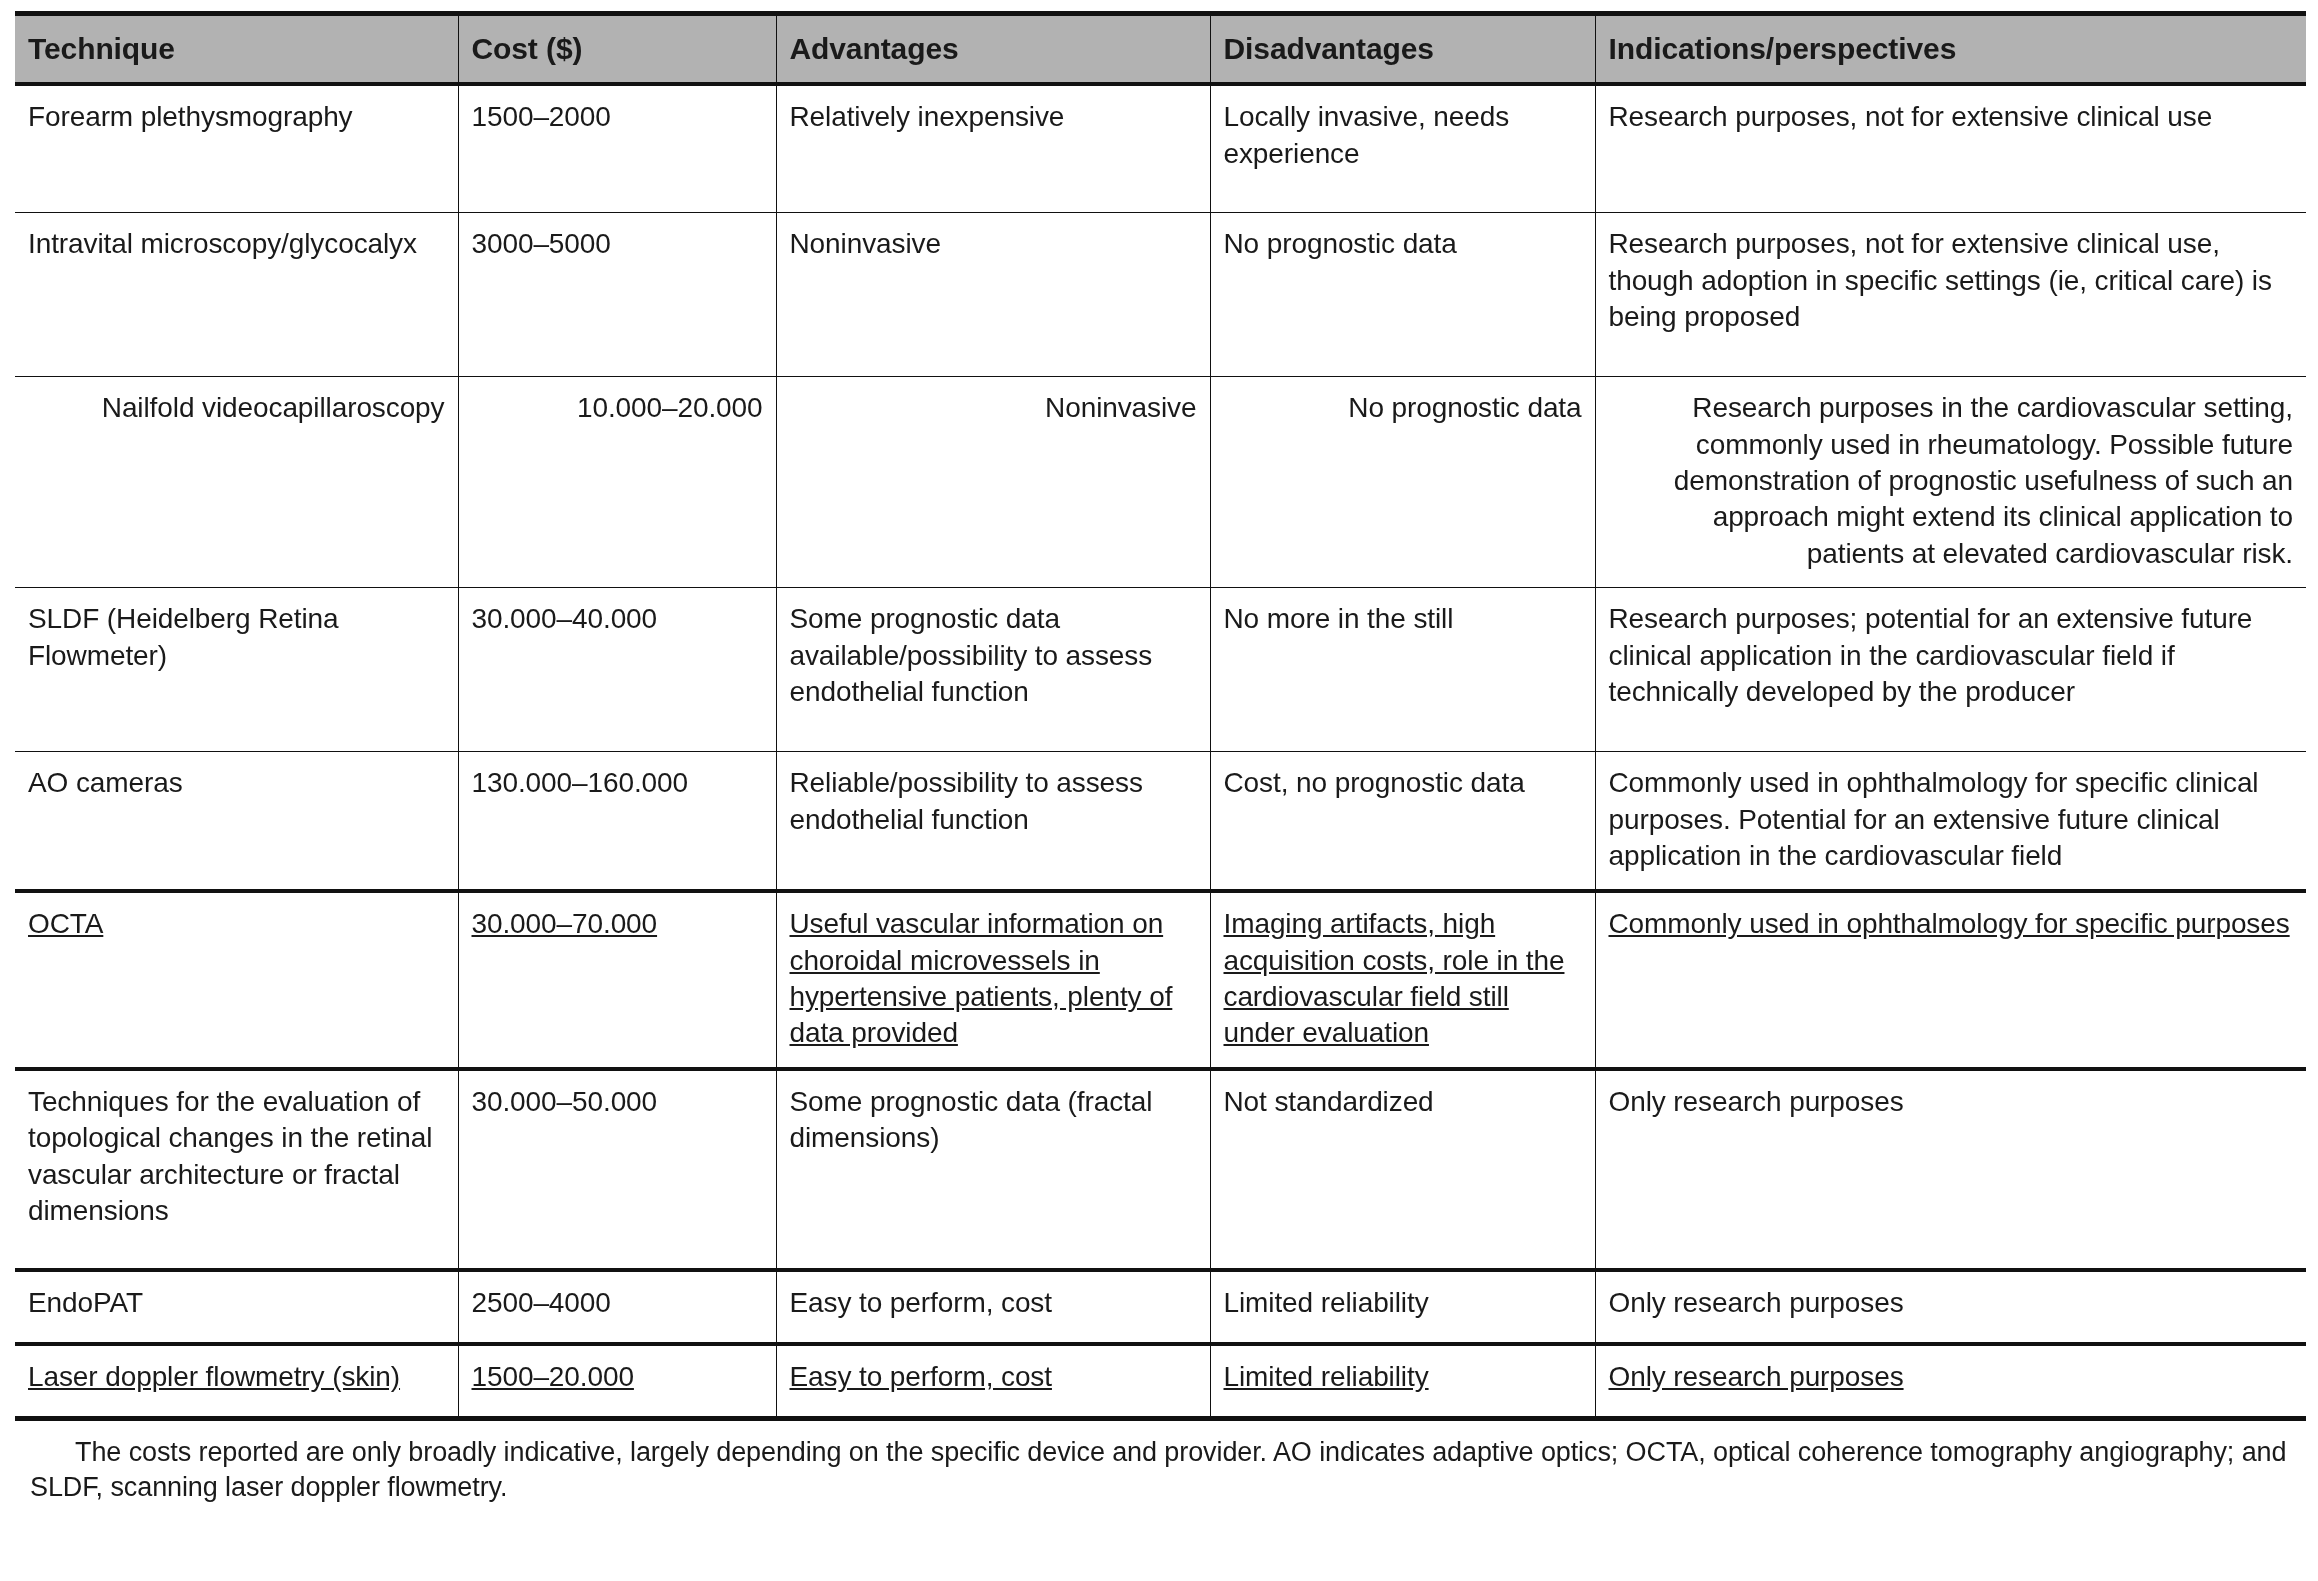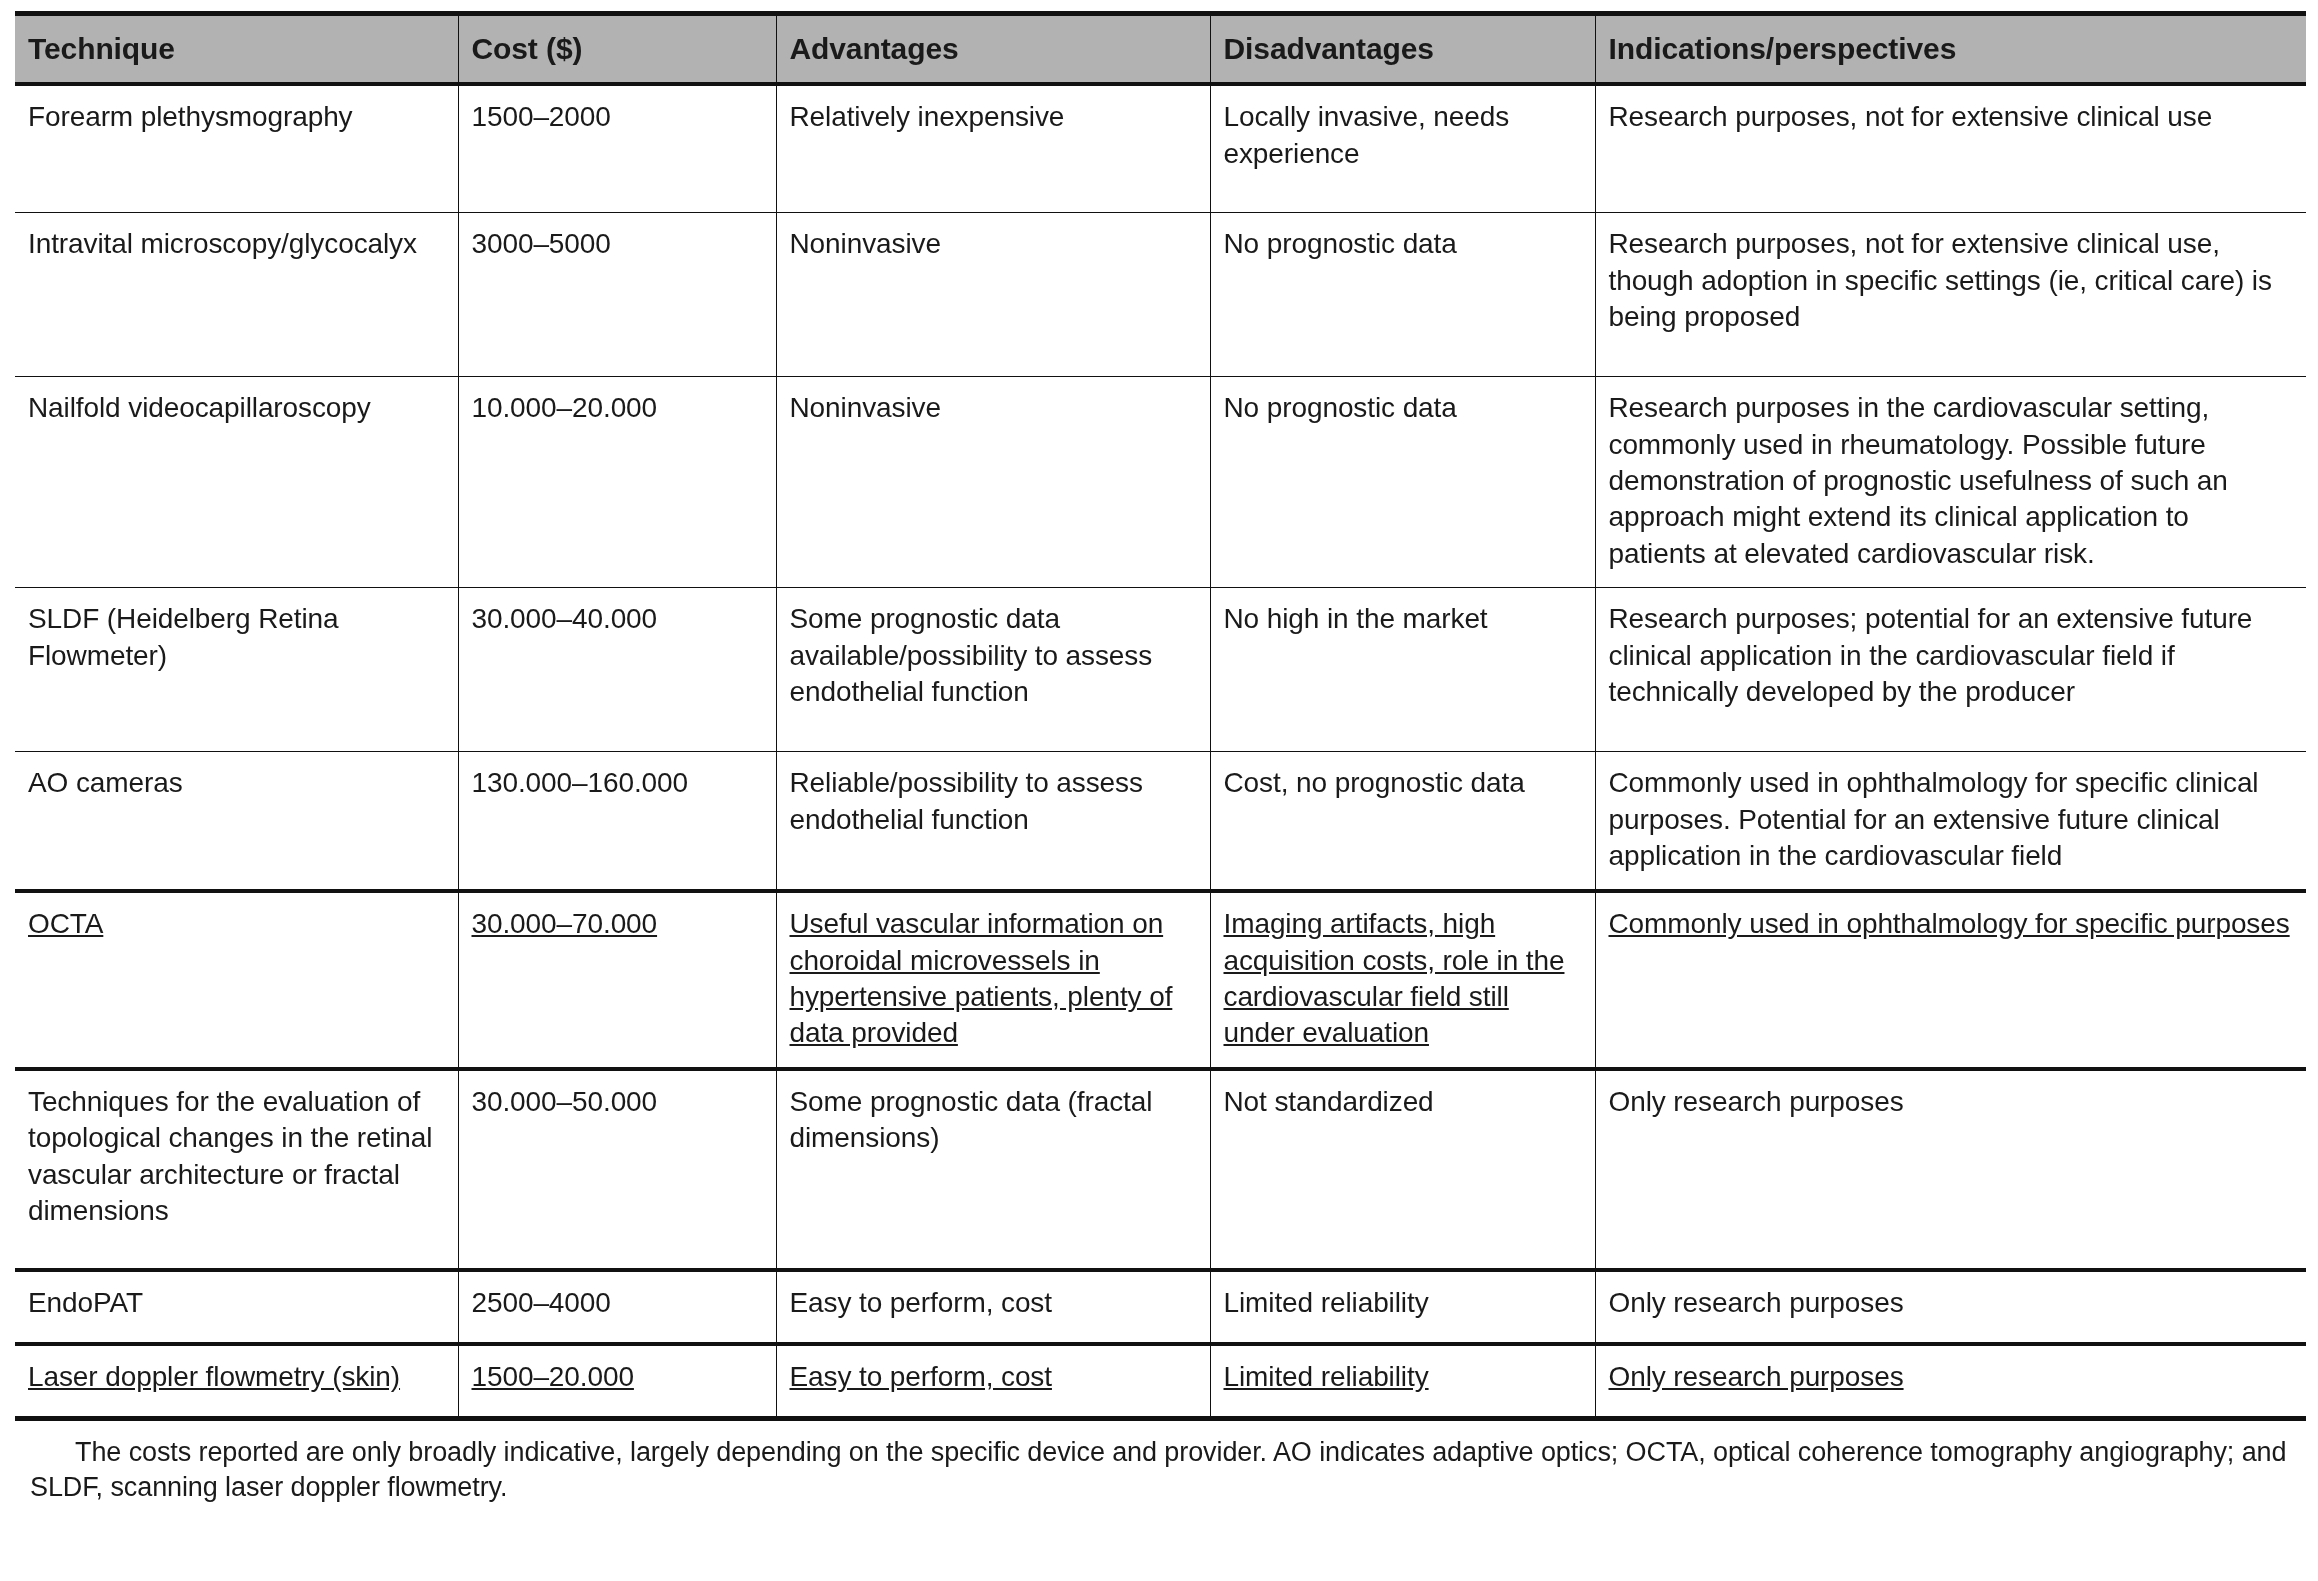--- a/index.html
+++ b/index.html
@@ -67,21 +67,21 @@
   }
   tbody td:last-child { border-right: none; }
   tbody tr:last-child td { border-bottom: none; }
 
   
   tbody tr.heavy-sep > td { border-bottom-width: 4.1px; }
 
   
   tr.r0  td { height: 98px; }
   tr.r1  td { height: 135px; }
-  tr.r2  td { height: 175px; }
+  tr.r2  td { height: 175px; text-align: right; }
   tr.r3  td { height: 135px; }
   tr.r4  td { height: 99px; }
   tr.r5  td { height: 65px; }
   tr.r6  td { height: 135px; text-decoration: underline; }
   tr.r7  td { height: 169px; }
   tr.r8  td { height: 42px; }
   tr.r9  td { height: 42px; text-decoration: underline; }
 
   .footnote {
     margin: 14px 0 0 0;
@@ -138,21 +138,21 @@
         <td>10.000–20.000</td>
         <td>Noninvasive</td>
         <td>No prognostic data</td>
         <td>Research purposes in the cardiovascular setting, commonly used in rheumatology. Possible future demonstration of prognostic usefulness of such an approach might extend its clinical application to patients at elevated cardiovascular risk.</td>
       </tr>
 
       <tr class="r3">
         <td>SLDF (Heidelberg Retina Flowmeter)</td>
         <td>30.000–40.000</td>
         <td>Some prognostic data available/possibility to assess endothelial function</td>
-        <td>No high in the market</td>
+        <td>No more in the still</td>
         <td>Research purposes; potential for an extensive future clinical application in the cardiovascular field if technically developed by the producer</td>
       </tr>
 
       <tr class="r4 heavy-sep">
         <td>AO cameras</td>
         <td>130.000–160.000</td>
         <td>Reliable/possibility to assess endothelial function</td>
         <td>Cost, no prognostic data</td>
         <td>Commonly used in ophthalmology for specific clinical purposes. Potential for an extensive future clinical application in the cardiovascular field</td>
       </tr>

